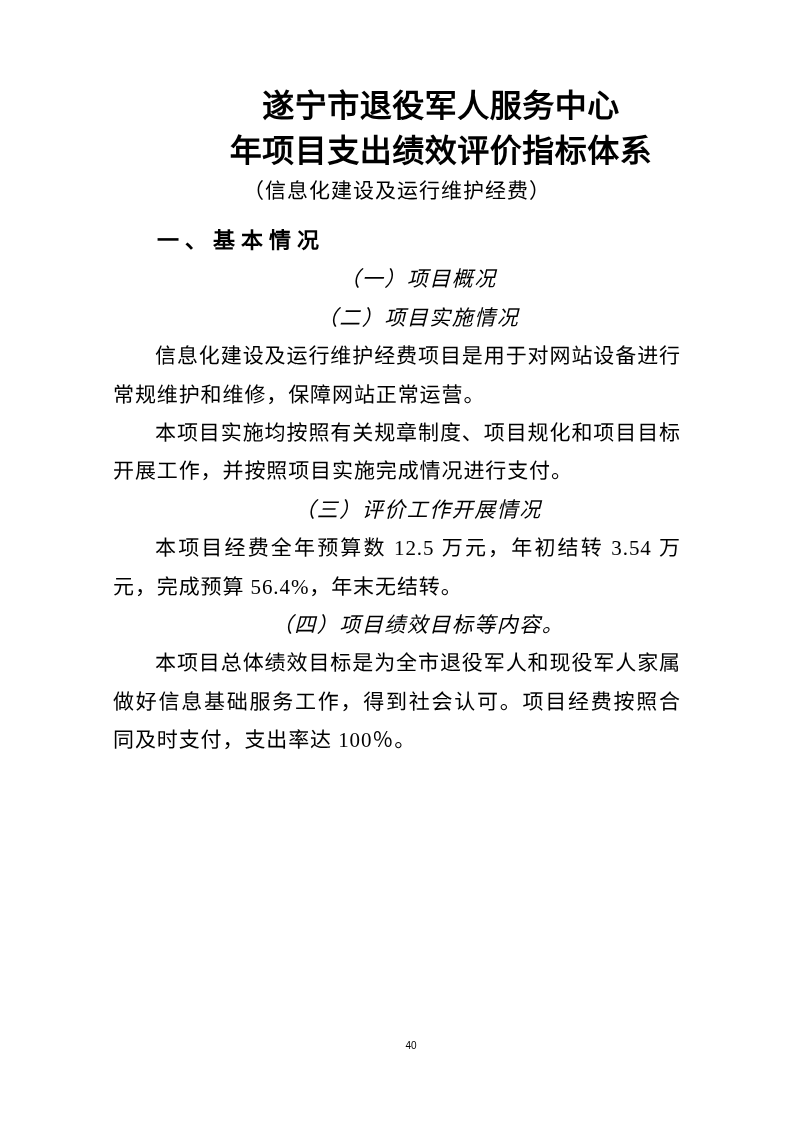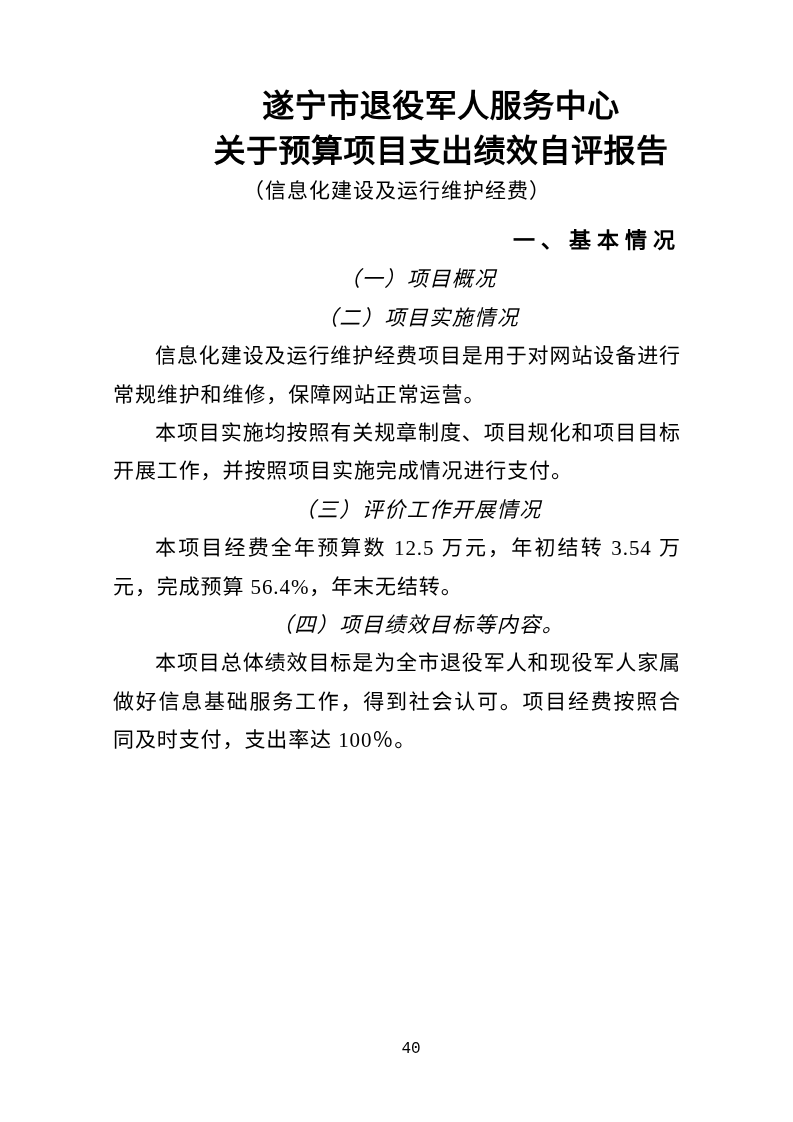--- a/index.html
+++ b/index.html
@@ -47,46 +47,46 @@
   .para {
     margin: 0;
     text-indent: 2em;
   }
   .para.heading {
     font-family: "Liberation Sans", sans-serif;
     font-weight: bold;
     font-size: 22px;
     letter-spacing: 6px;
     text-indent: 44px;
-    text-align: right;
+    text-align: left;
   }
   .para.subheading {
     font-style: italic;           
     letter-spacing: 1.5px;
     text-align: center;
   }
   .page-number {
     position: absolute;
     top: 1040px;
     left: 411px;
     transform: translateX(-50%);
-    font-family: Liberation Mono, monospace;
-    font-size: 16px;
+    font-family: Liberation Sans, sans-serif;
+    font-size: 10px;
     color: #000000;
   }
 </style>
 </head>
 <body>
 
 <div class="page">
   <div class="content">
 
     <div class="doc-title">
       <div>遂宁市退役军人服务中心</div>
-      <div>关于预算项目支出绩效自评报告</div>
+      <div>年项目支出绩效评价指标体系</div>
     </div>
 
     <div class="doc-subtitle">（信息化建设及运行维护经费）</div>
 
     <div class="body-flow">
       <p class="para heading">一、基本情况</p>
       <p class="para subheading">（一）项目概况</p>
       <p class="para subheading">（二）项目实施情况</p>
       <p class="para body">信息化建设及运行维护经费项目是用于对网站设备进行常规维护和维修，保障网站正常运营。</p>
       <p class="para body">本项目实施均按照有关规章制度、项目规化和项目目标开展工作，并按照项目实施完成情况进行支付。</p>

